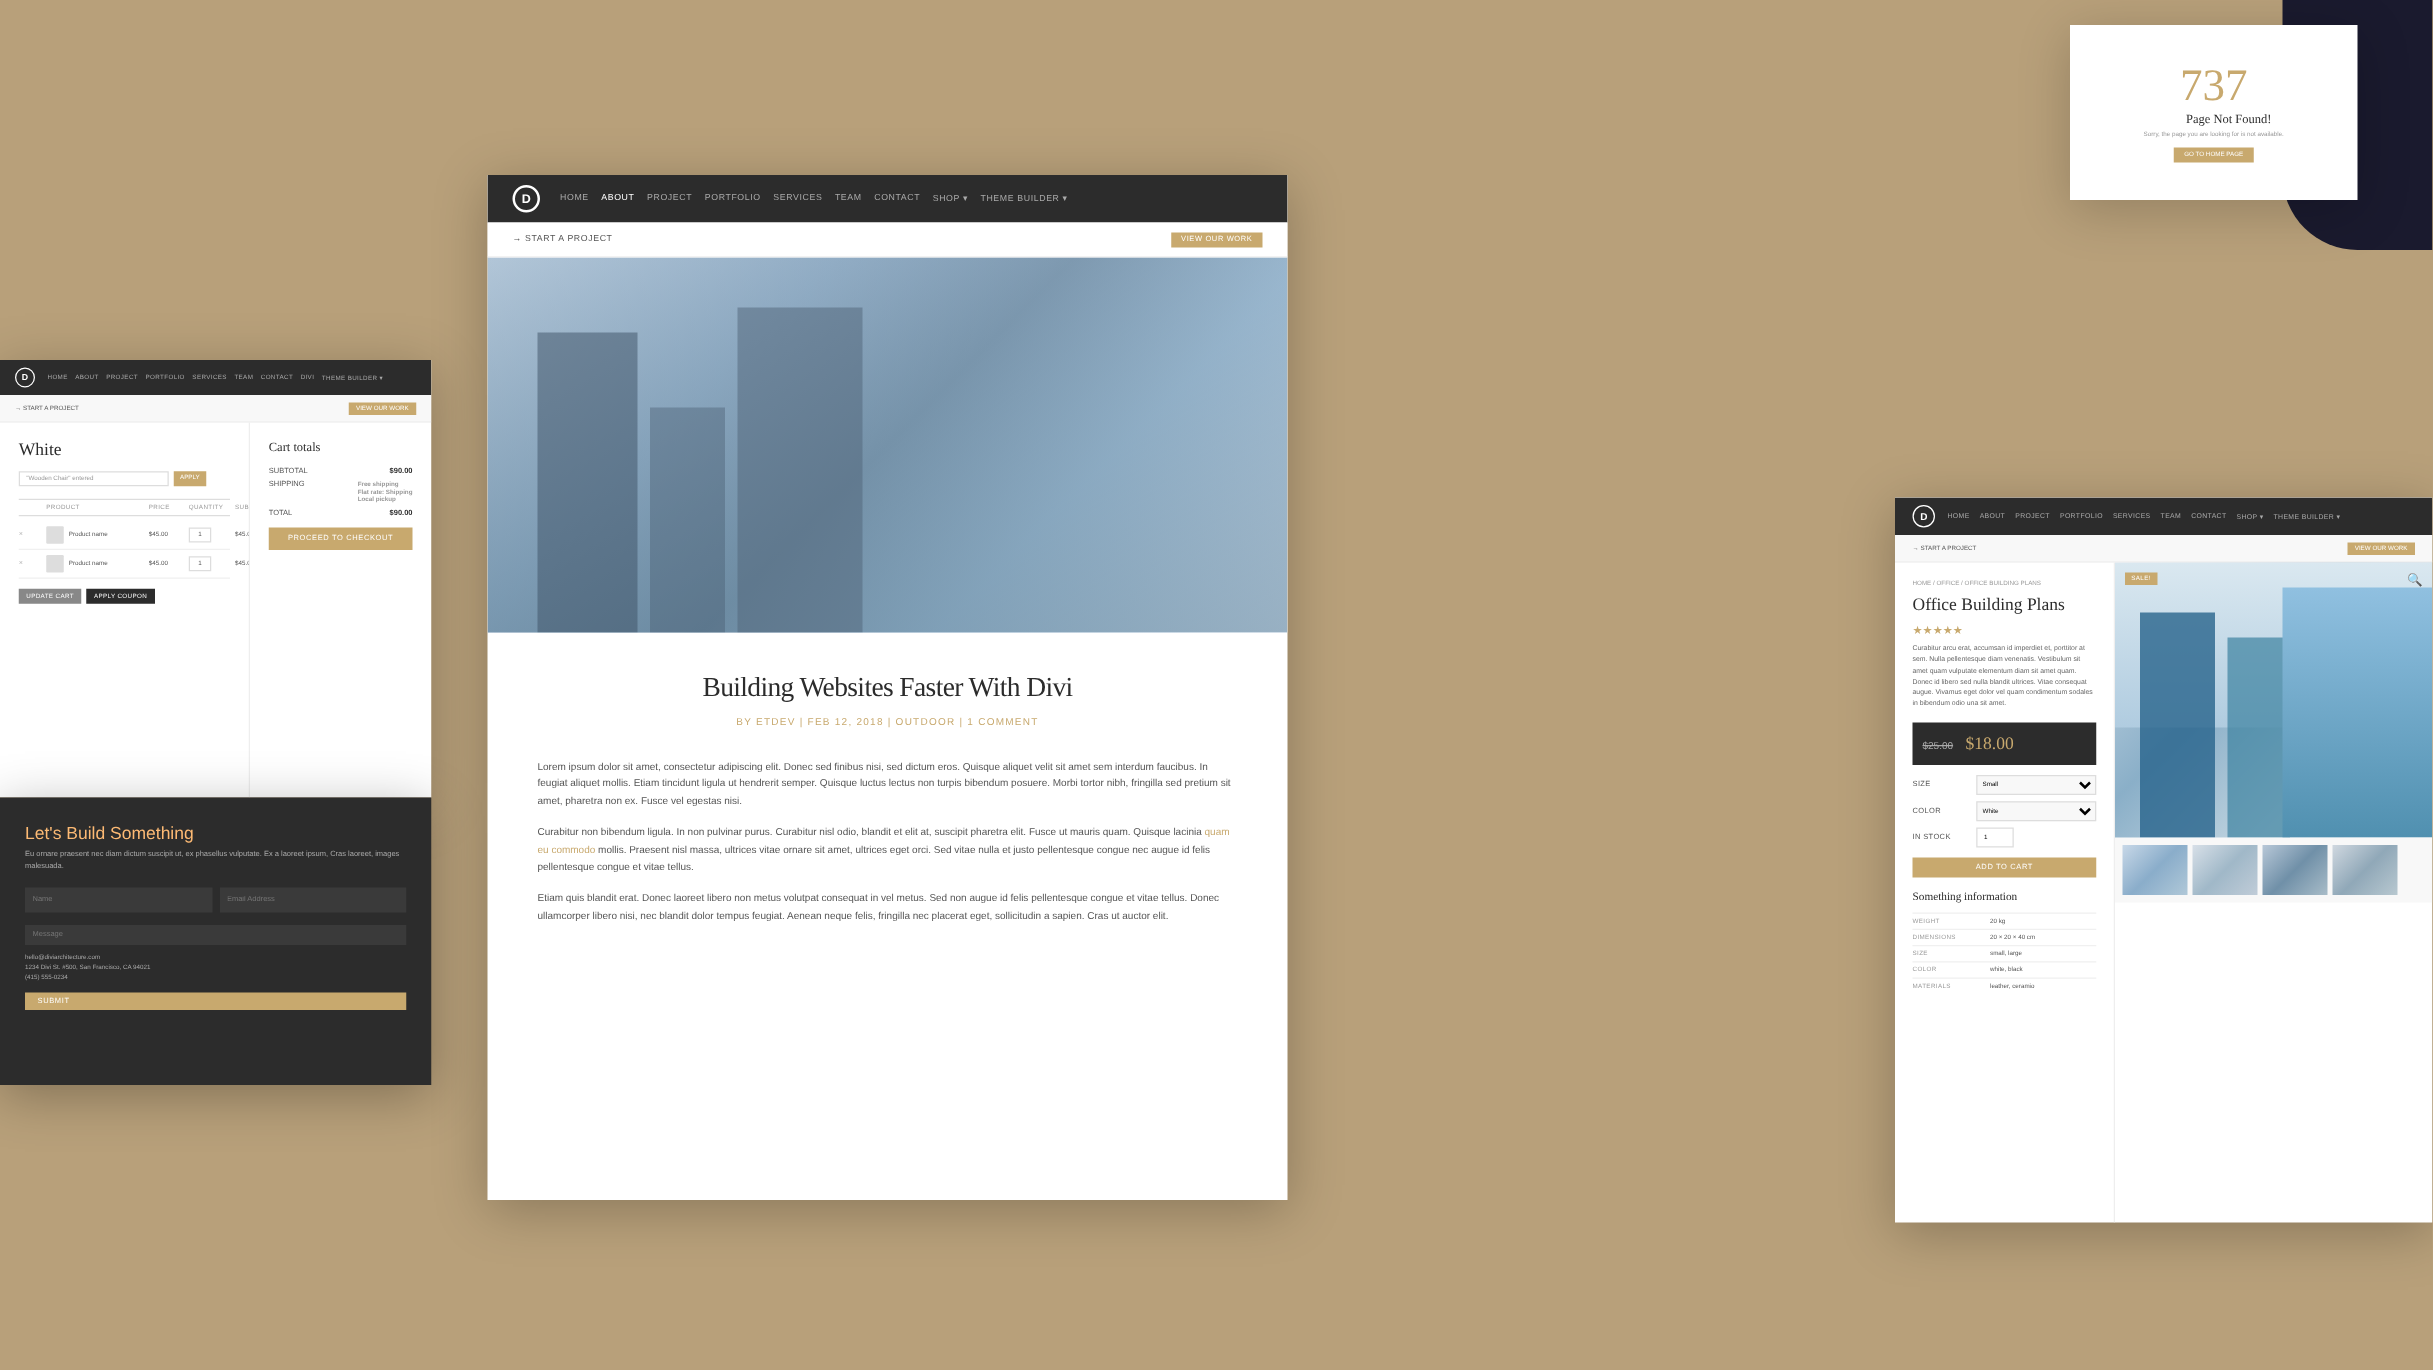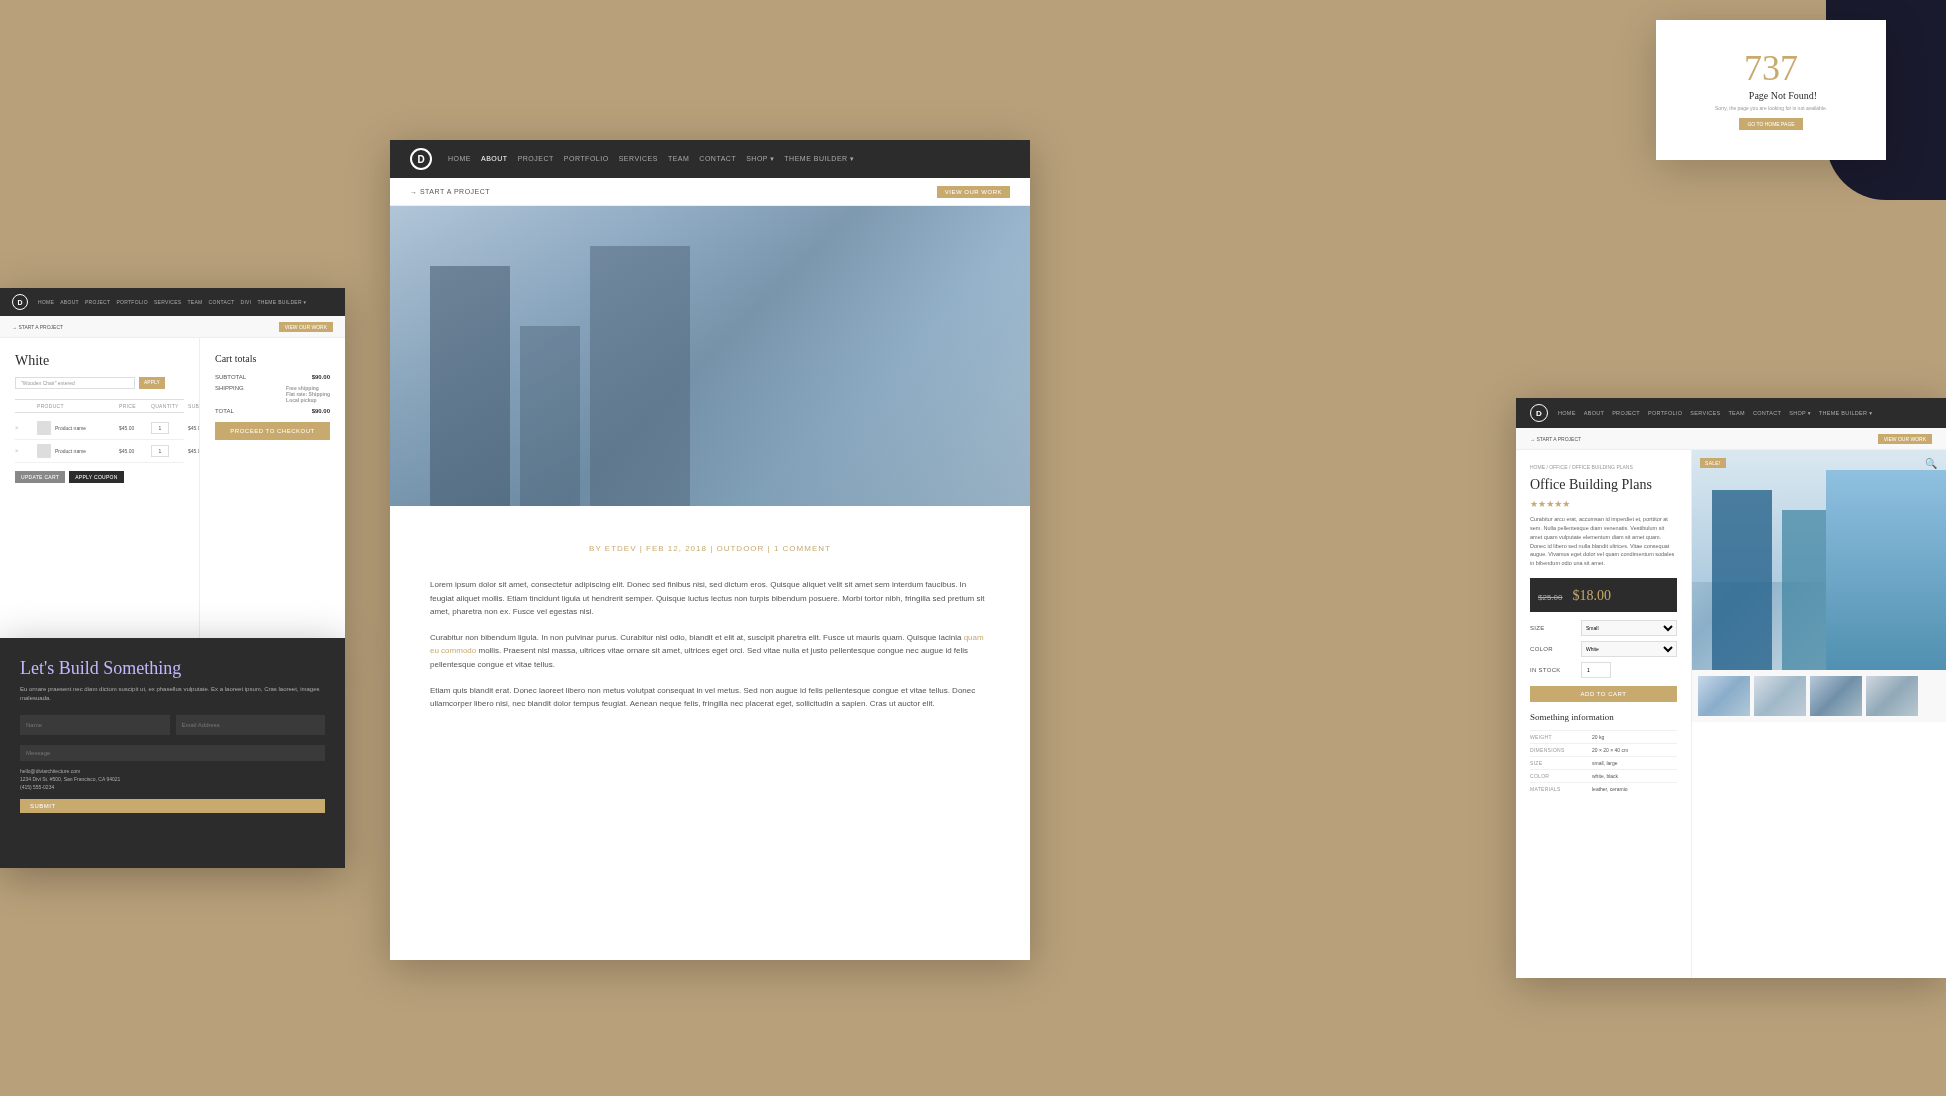--- a/index.html
+++ b/index.html
@@ -365,23 +365,23 @@
       left: 0;
       top: 638px;
       width: 345px;
       height: 230px;
       background: #2c2c2c;
       box-shadow: 0 8px 40px rgba(0,0,0,0.3);
       padding: 20px;
       overflow: hidden;
     }
     .contact-title {
-      font-size: 18px;
-      color: #c4b5fd;
-      font-family: Liberation Serif, serif;
+      font-size: 14px;
+      color: #fdba74;
+      font-family: Liberation Sans, sans-serif;
       margin-bottom: 6px;
     }
     .contact-desc {
       font-size: 6px;
       color: #aaa;
       font-family: sans-serif;
       line-height: 1.5;
       margin-bottom: 12px;
     }
     .contact-form-row {
@@ -834,20 +834,21 @@
   <div class="blog-content">
 
     <div class="blog-image">
       <div class="blog-image-overlay"></div>
       <div class="blog-building-1"></div>
       <div class="blog-building-2"></div>
       <div class="blog-building-3"></div>
     </div>
 
     <div class="blog-title-area">
+      <div class="blog-title">Building Websites Faster With Divi</div>
       <div class="blog-meta">BY ETDEV | FEB 12, 2018 | OUTDOOR | 1 COMMENT</div>
     </div>
 
     <div class="blog-body">
       <p class="blog-para">Lorem ipsum dolor sit amet, consectetur adipiscing elit. Donec sed finibus nisi, sed dictum eros. Quisque aliquet velit sit amet sem interdum faucibus. In feugiat aliquet mollis. Etiam tincidunt ligula ut hendrerit semper. Quisque luctus lectus non turpis bibendum posuere. Morbi tortor nibh, fringilla sed pretium sit amet, pharetra non ex. Fusce vel egestas nisi.</p>
       <p class="blog-para">Curabitur non bibendum ligula. In non pulvinar purus. Curabitur nisl odio, blandit et elit at, suscipit pharetra elit. Fusce ut mauris quam. Quisque lacinia <span class="blog-link">quam eu commodo</span> mollis. Praesent nisl massa, ultrices vitae ornare sit amet, ultrices eget orci. Sed vitae nulla et justo pellentesque congue nec augue id felis pellentesque congue et vitae tellus.</p>
       <p class="blog-para">Etiam quis blandit erat. Donec laoreet libero non metus volutpat consequat in vel metus. Sed non augue id felis pellentesque congue et vitae tellus. Donec ullamcorper libero nisi, nec blandit dolor tempus feugiat. Aenean neque felis, fringilla nec placerat eget, sollicitudin a sapien. Cras ut auctor elit.</p>
     </div>
   </div>
 </div>

